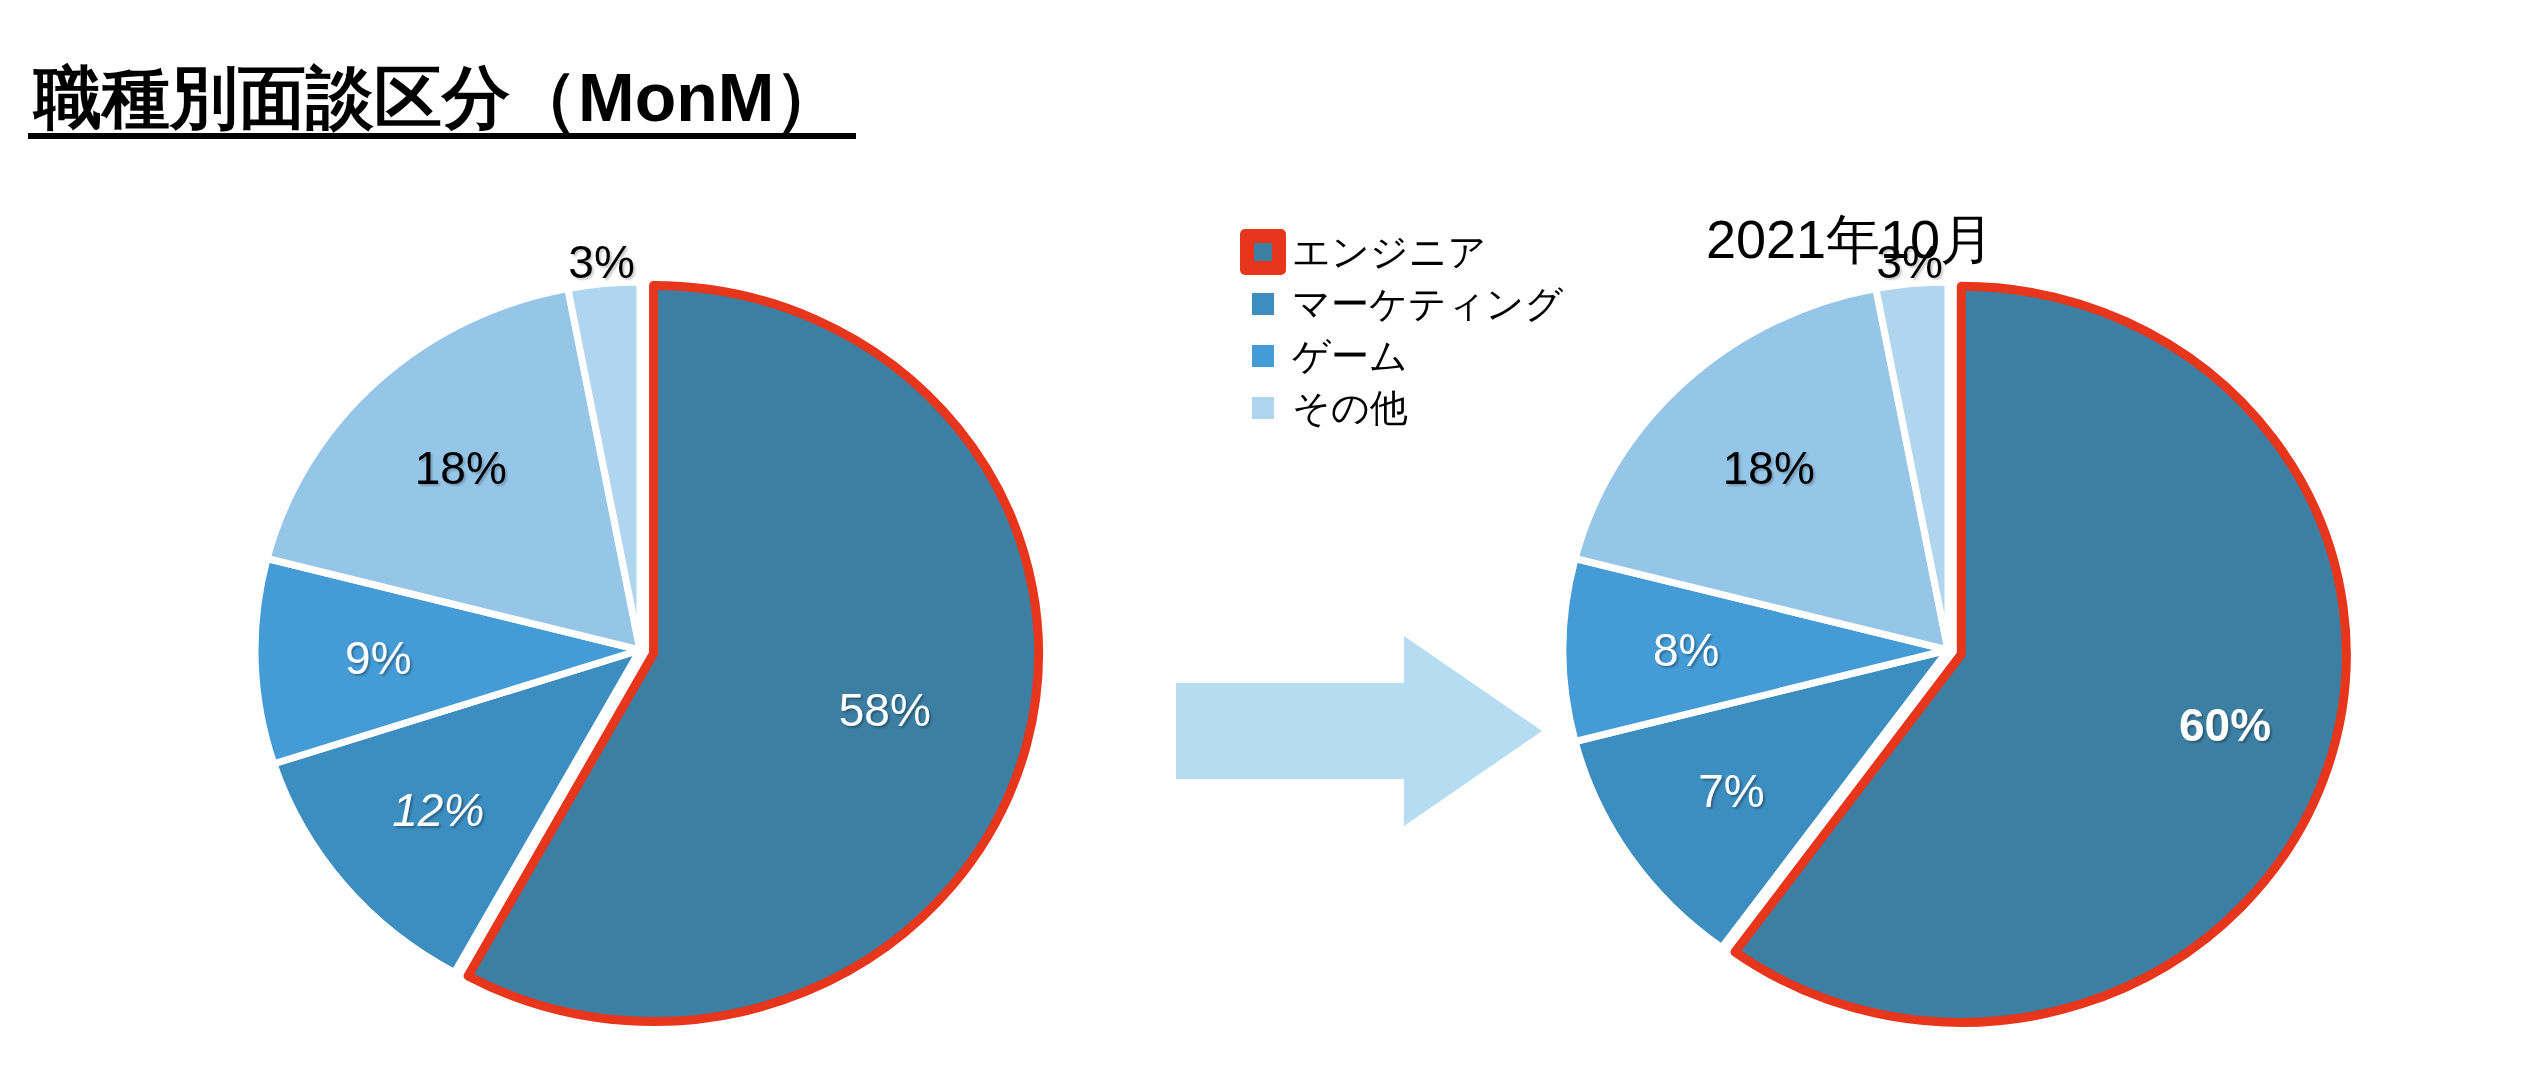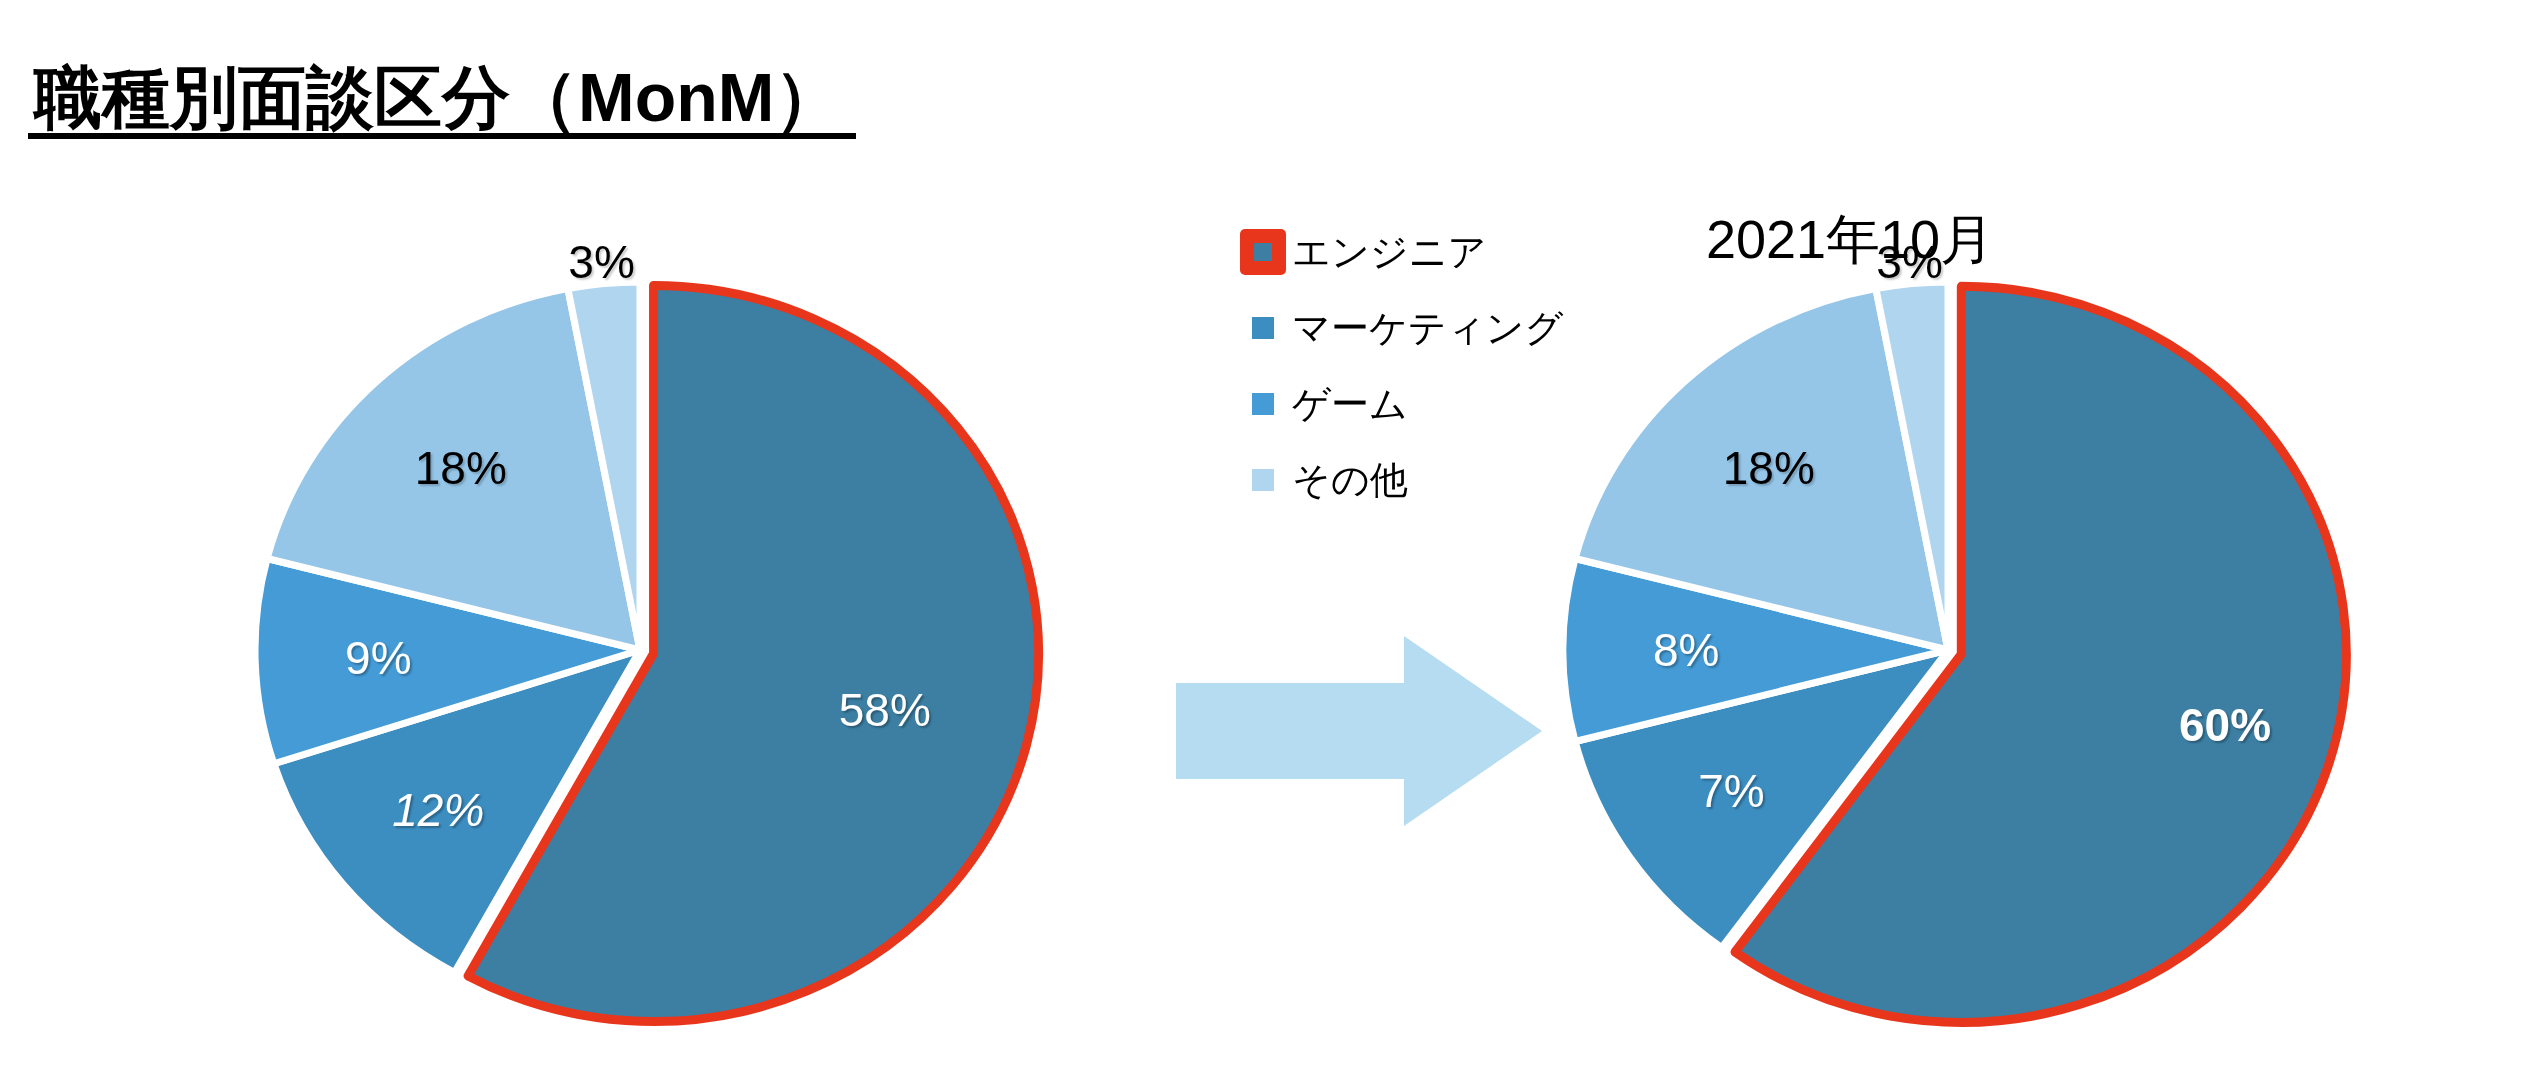--- a/index.html
+++ b/index.html
@@ -59,21 +59,21 @@
   }
   .pct-label.on-light{
     color:#000000;
     text-shadow:2px 2px 2px rgba(0,0,0,.20);
   }
 
   
   #legend{
     position:absolute;left:1240px;top:228px;
     display:flex;flex-direction:column;
-    gap:28px;
+    gap:4px;
   }
   .legend-row{
     display:flex;align-items:center;
     height:48px;
   }
   .swatch-box{
     width:46px;height:46px;
     display:flex;align-items:center;justify-content:center;
     flex:0 0 auto;
     box-sizing:border-box;

